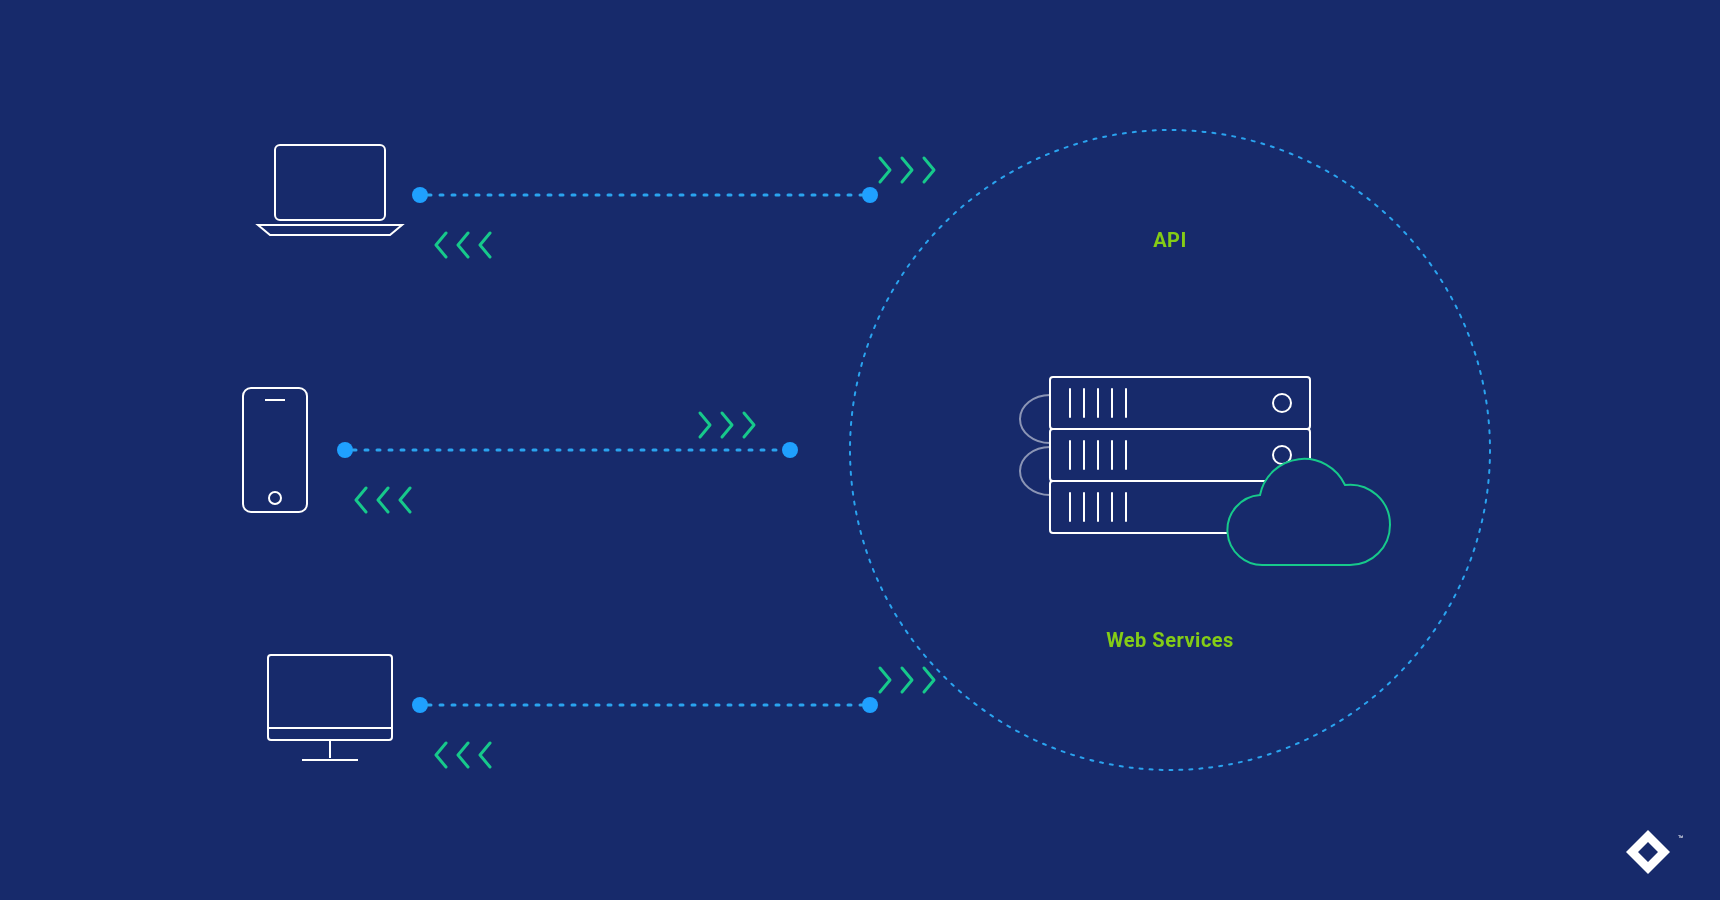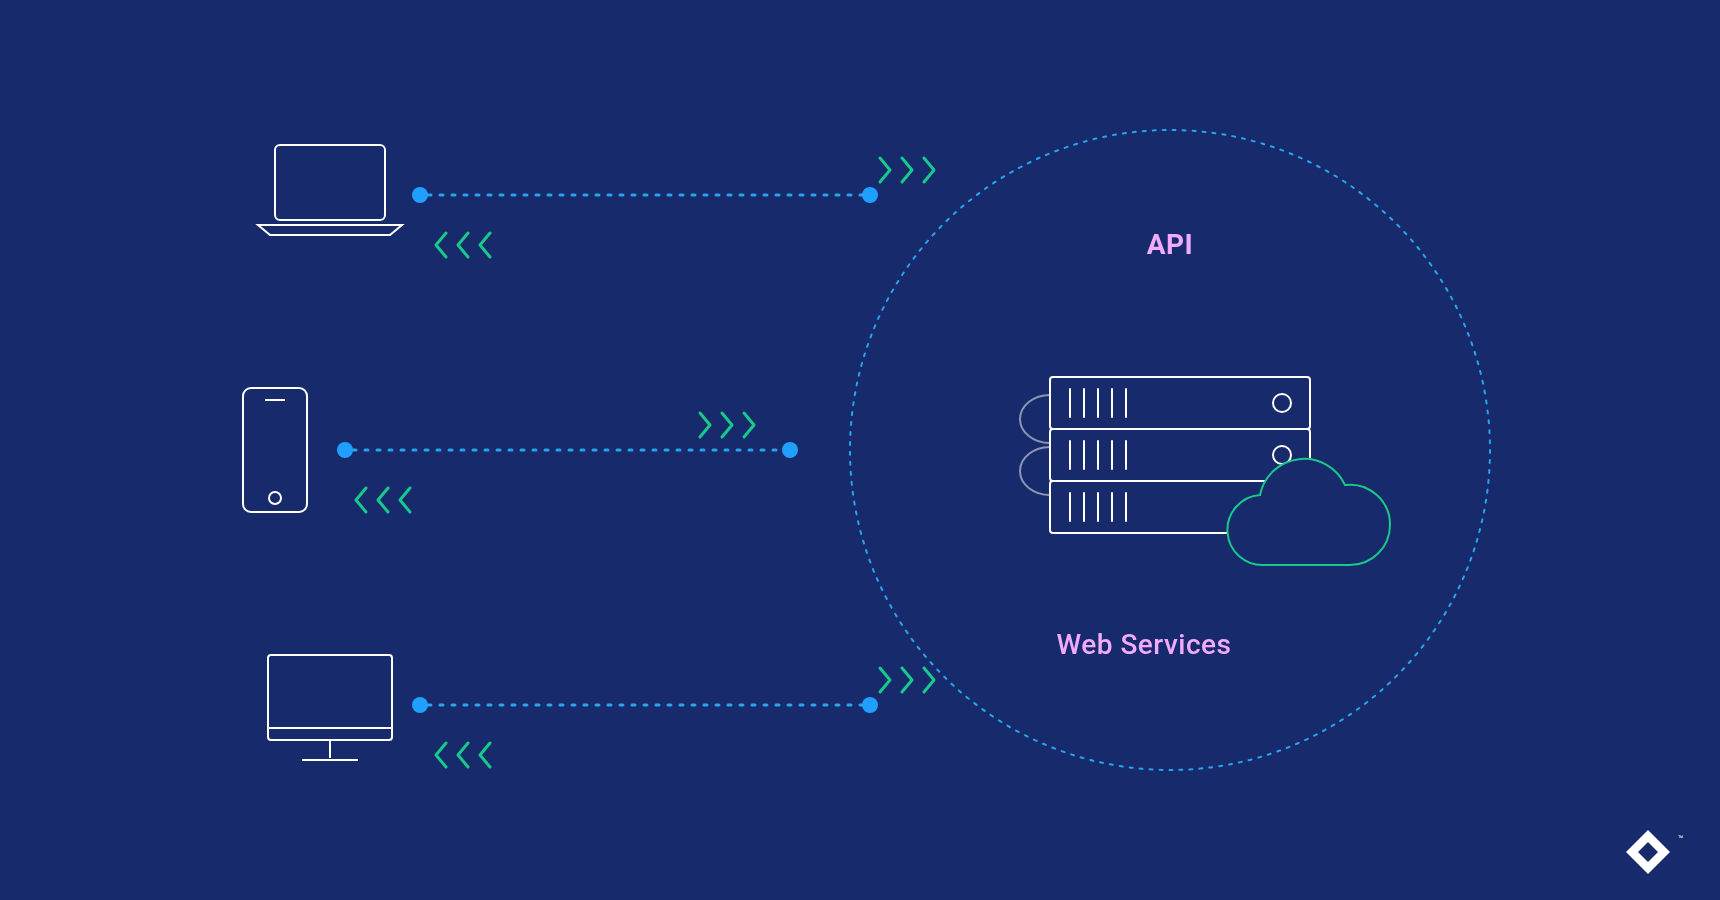--- a/index.html
+++ b/index.html
@@ -7,22 +7,22 @@
     padding: 0;
     width: 1720px;
     height: 900px;
     background: #172a6b;
     font-family: -apple-system, BlinkMacSystemFont, "Segoe UI", Roboto, Helvetica, Arial, sans-serif;
     overflow: hidden;
   }
   svg { display: block; }
   .label {
     position: absolute;
-    color: #f0abfc;
-    font-size: 28px;
+    color: #84cc16;
+    font-size: 20px;
     font-weight: 500;
     letter-spacing: 0.5px;
     text-align: left;
     transform: translateX(-50%);
   }
 </style>
 </head>
 <body>
 
 <svg width="1720" height="900" viewBox="0 0 1720 900">
@@ -152,13 +152,13 @@
 
   <g transform="translate(1648,852)">
     <path d="M0 -22 L22 0 L0 22 L-22 0 Z
              M0 -10 L10 0 L0 10 L-10 0 Z" fill="#ffffff" fill-rule="evenodd"></path>
     <text x="30" y="-10" fill="#ffffff" font-size="9">™</text>
   </g>
 </svg>
 
 <div class="label" style="left:1170px; top:228px; font-weight:700;">API</div>
 
-<div class="label" style="left:1144px; top:628px;">Web Services</div>
+<div class="label" style="left:1170px; top:628px;font-weight:bold;">Web Services</div>
 
 </body></html>

